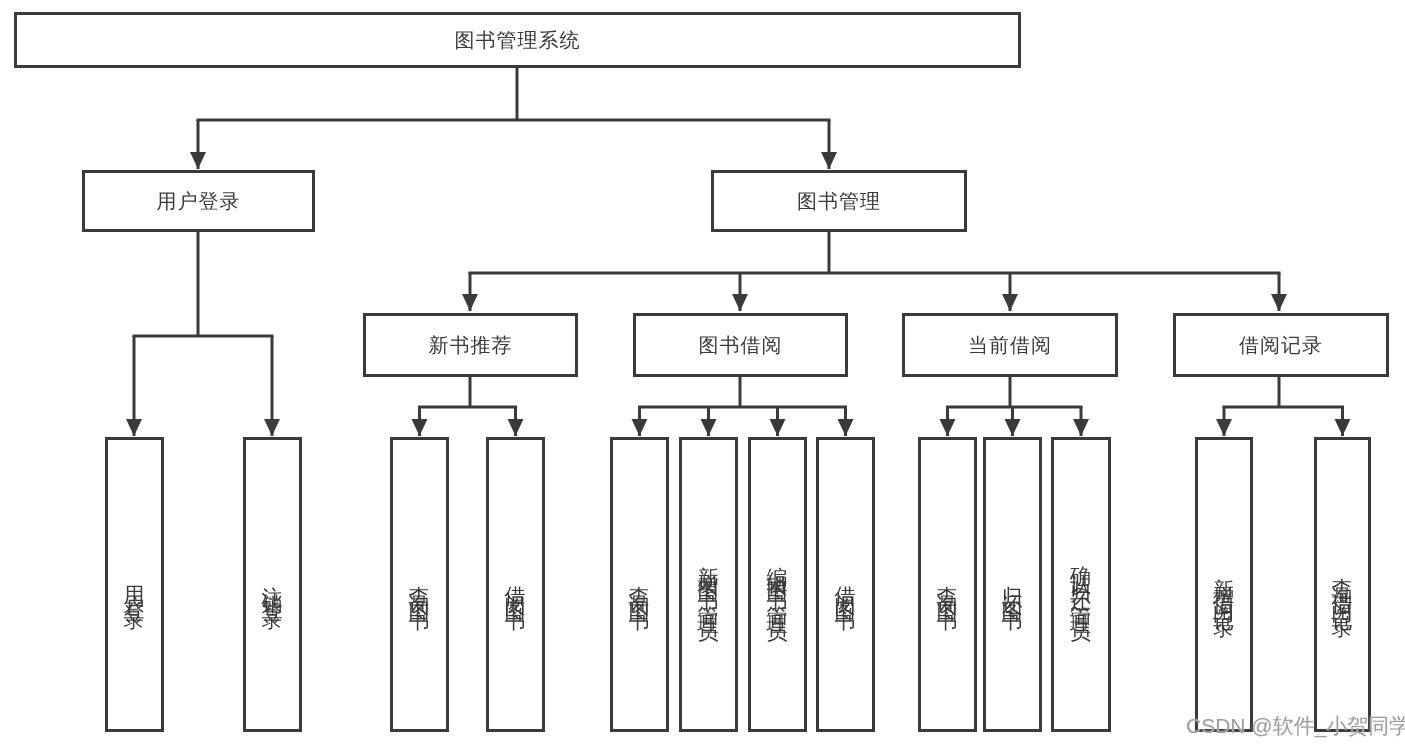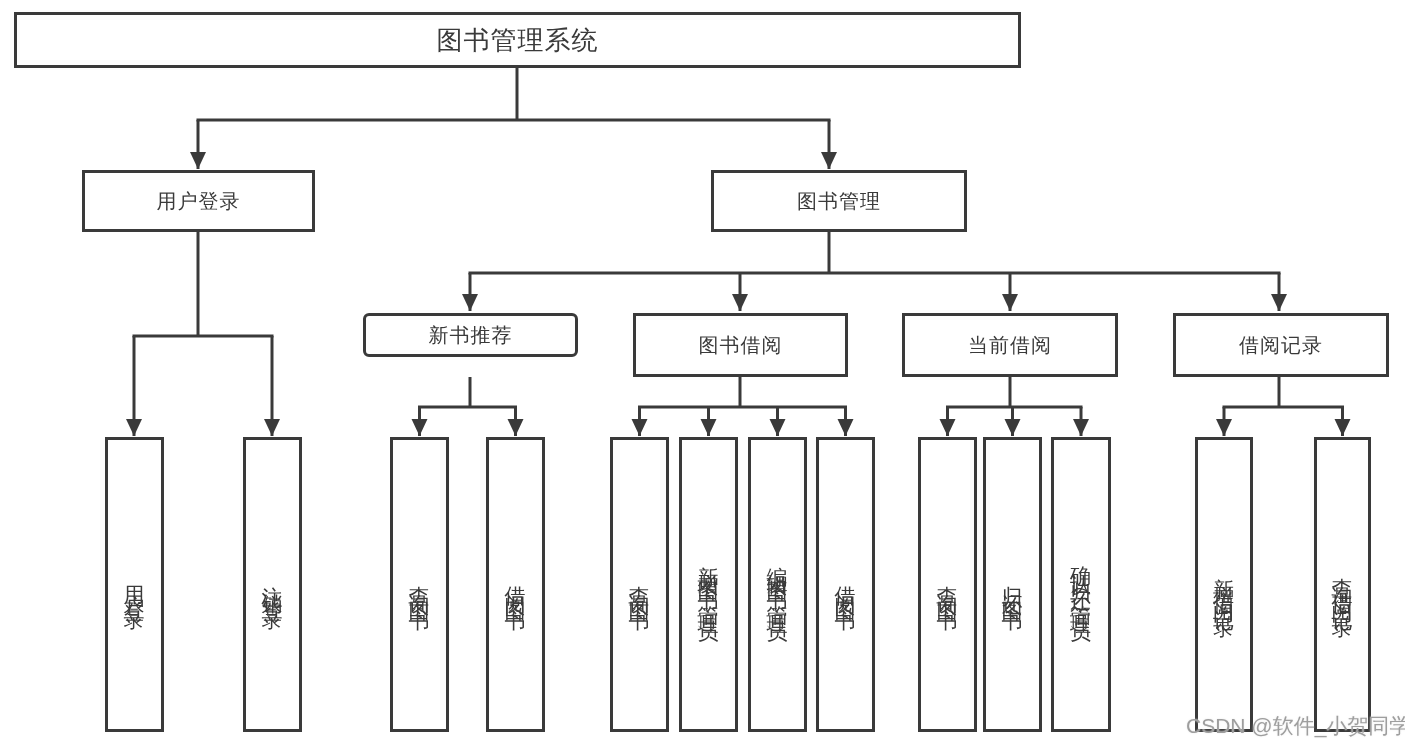--- a/index.html
+++ b/index.html
@@ -30,21 +30,21 @@
     display: flex;
     align-items: center;
     justify-content: center;
   }
   .h-node {
     font-size: 20px;
     letter-spacing: 1px;
     white-space: nowrap;
   }
   .root-node {
-    font-size: 26px;
+    font-size: 20px;
   }
   .v-node {
     width: 59px;
     top: 437px;
     height: 295px;
   }
   .v-node .v-text {
     writing-mode: vertical-rl;
     text-orientation: mixed;
     font-size: 21px;
@@ -122,21 +122,21 @@
     <span>图书管理系统</span>
   </div>
 
   <div class="node h-node" style="left:82px; top:170px; width:233px; height:62px;">
     <span>用户登录</span>
   </div>
   <div class="node h-node" style="left:711px; top:170px; width:256px; height:62px;">
     <span>图书管理</span>
   </div>
 
-  <div class="node h-node" style="left:363px; top:313px; width:215px; height:44px;border-radius:6px;">
+  <div class="node h-node" style="left:363px; top:313px; width:215px; height:64px;">
     <span>新书推荐</span>
   </div>
   <div class="node h-node" style="left:633px; top:313px; width:215px; height:64px;">
     <span>图书借阅</span>
   </div>
   <div class="node h-node" style="left:902px; top:313px; width:216px; height:64px;">
     <span>当前借阅</span>
   </div>
   <div class="node h-node" style="left:1173px; top:313px; width:216px; height:64px;">
     <span>借阅记录</span>

